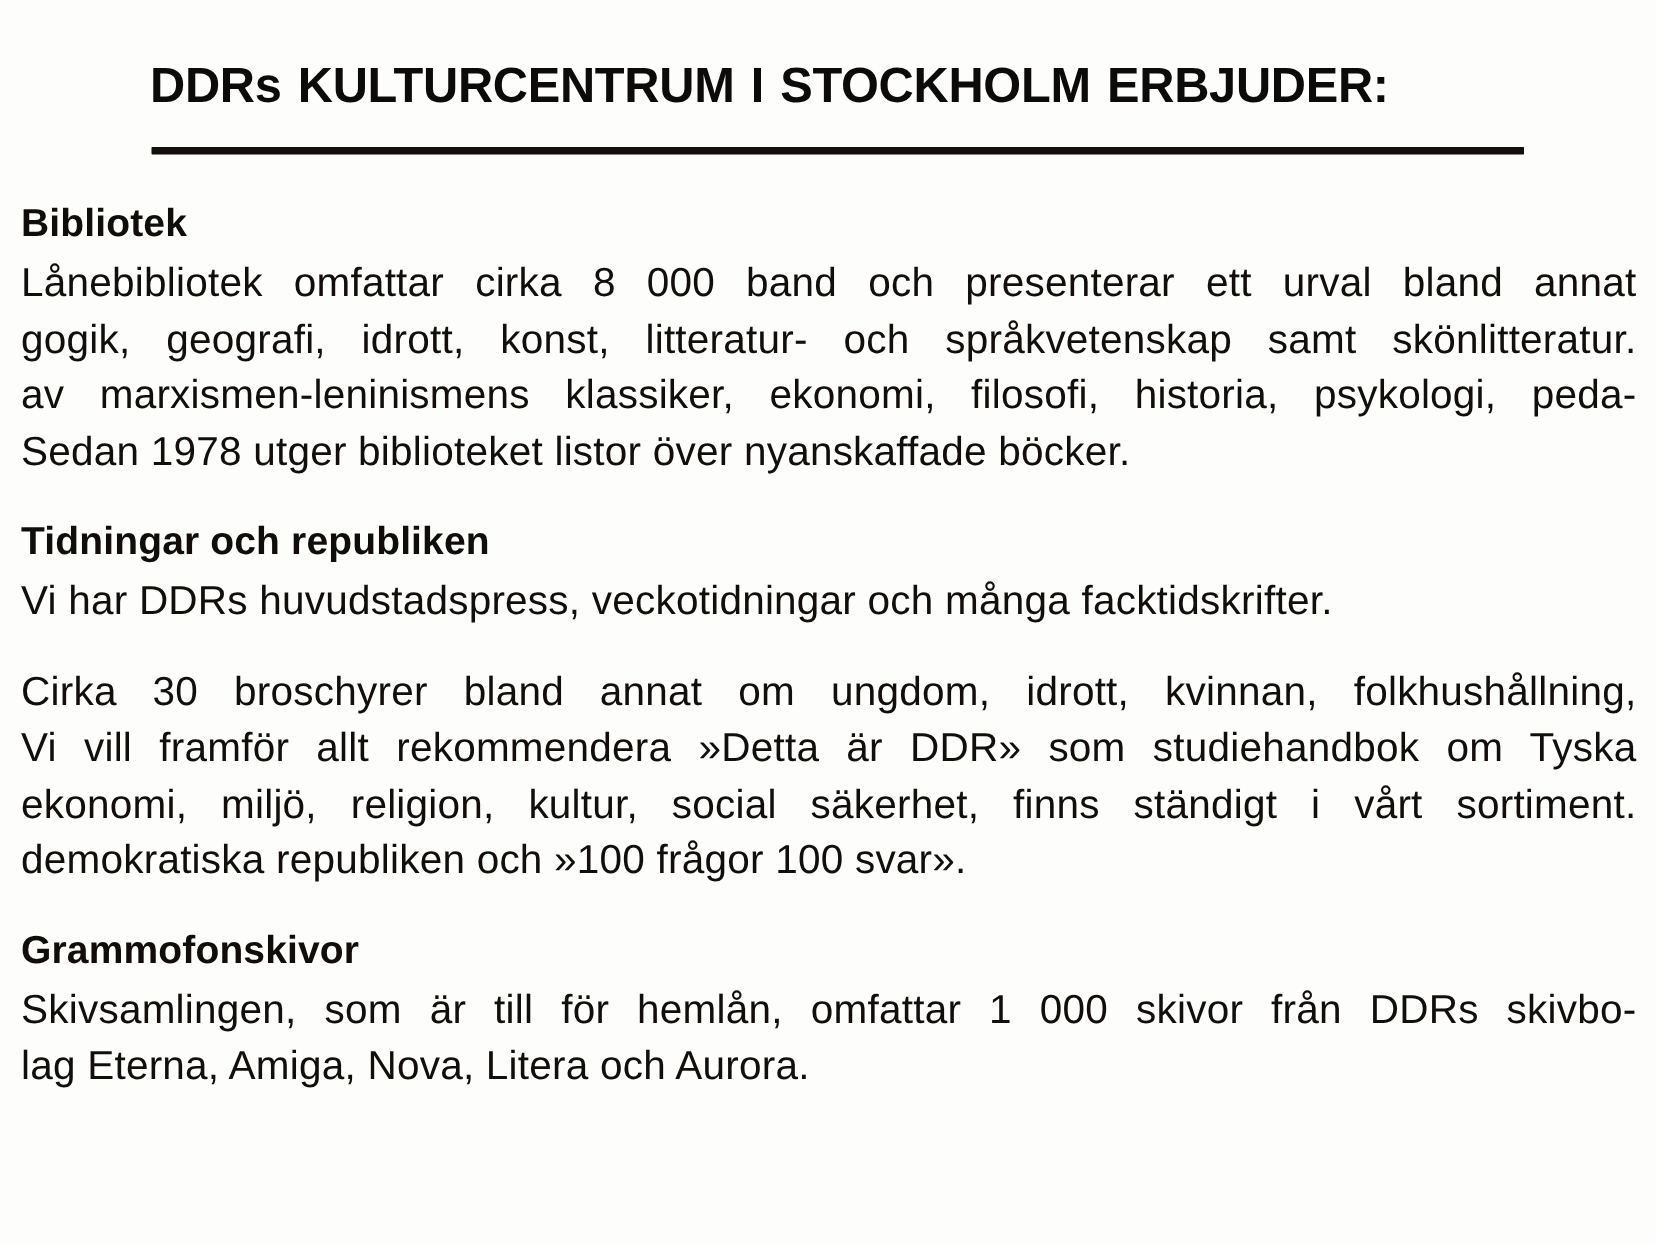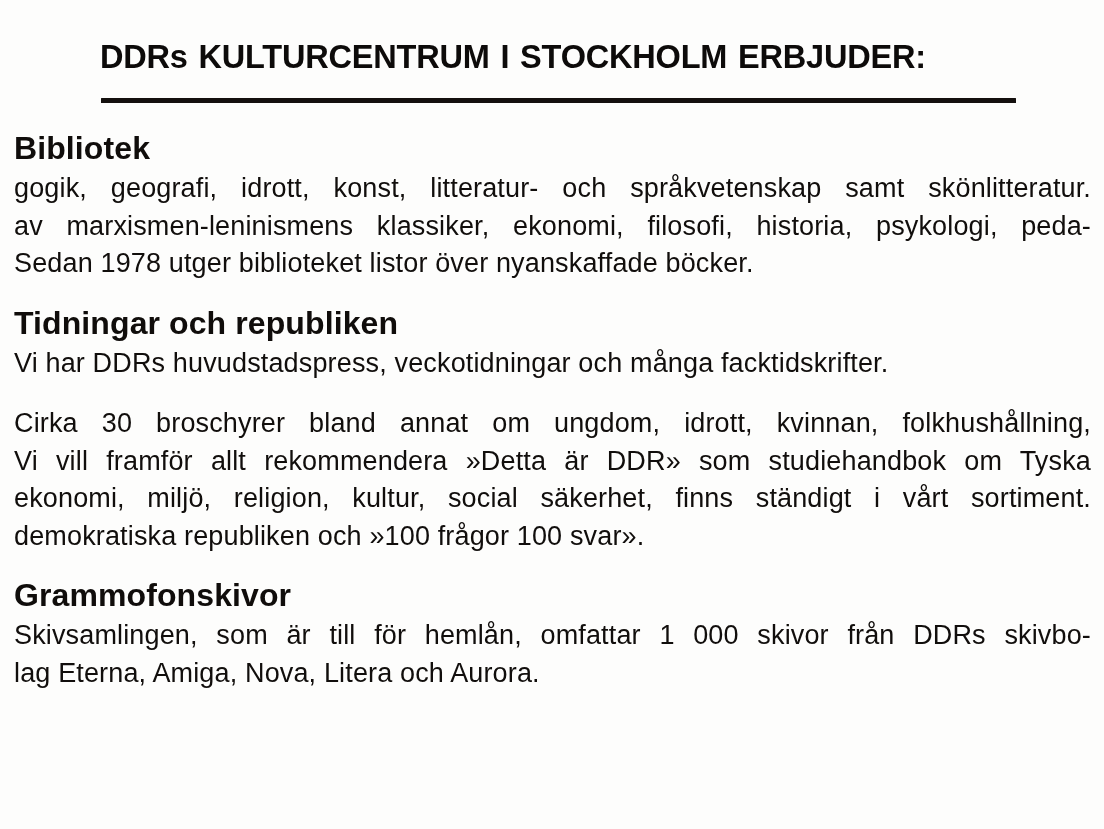--- a/index.html
+++ b/index.html
@@ -64,21 +64,21 @@
 
   .section {
     margin-bottom: 0;
   }
 
   .section + .section {
     margin-top: 23px;
   }
 
   .section-heading {
-    font-size: 32px;
+    font-size: 26px;
     line-height: 34px;
     font-weight: bold;
     letter-spacing: 0.1px;
     color: #100d0b;
     margin: 0 0 5px 0;
   }
 
   .section-body {
     font-size: 27px;
     line-height: 37.5px;
@@ -117,20 +117,21 @@
   <header class="masthead">
     <h1 class="masthead-title">DDRs KULTURCENTRUM I STOCKHOLM ERBJUDER:</h1>
     <div class="masthead-rule"></div>
   </header>
 
   <main class="content">
 
     <section class="section">
       <h2 class="section-heading">Bibliotek</h2>
       <p class="section-body">
+          <span class="line justified">Lånebibliotek omfattar cirka 8 000 band och presenterar ett urval bland annat</span>
           <span class="line justified">gogik, geografi, idrott, konst, litteratur- och språkvetenskap samt skönlitteratur.</span>
           <span class="line justified">av marxismen-leninismens klassiker, ekonomi, filosofi, historia, psykologi, peda-</span>
           <span class="line last">Sedan 1978 utger biblioteket listor över nyanskaffade böcker.</span>
         </p>
     </section>
 
     <section class="section">
       <h2 class="section-heading">Tidningar och republiken</h2>
       <p class="section-body">
           <span class="line last">Vi har DDRs huvudstadspress, veckotidningar och många facktidskrifter.</span>

